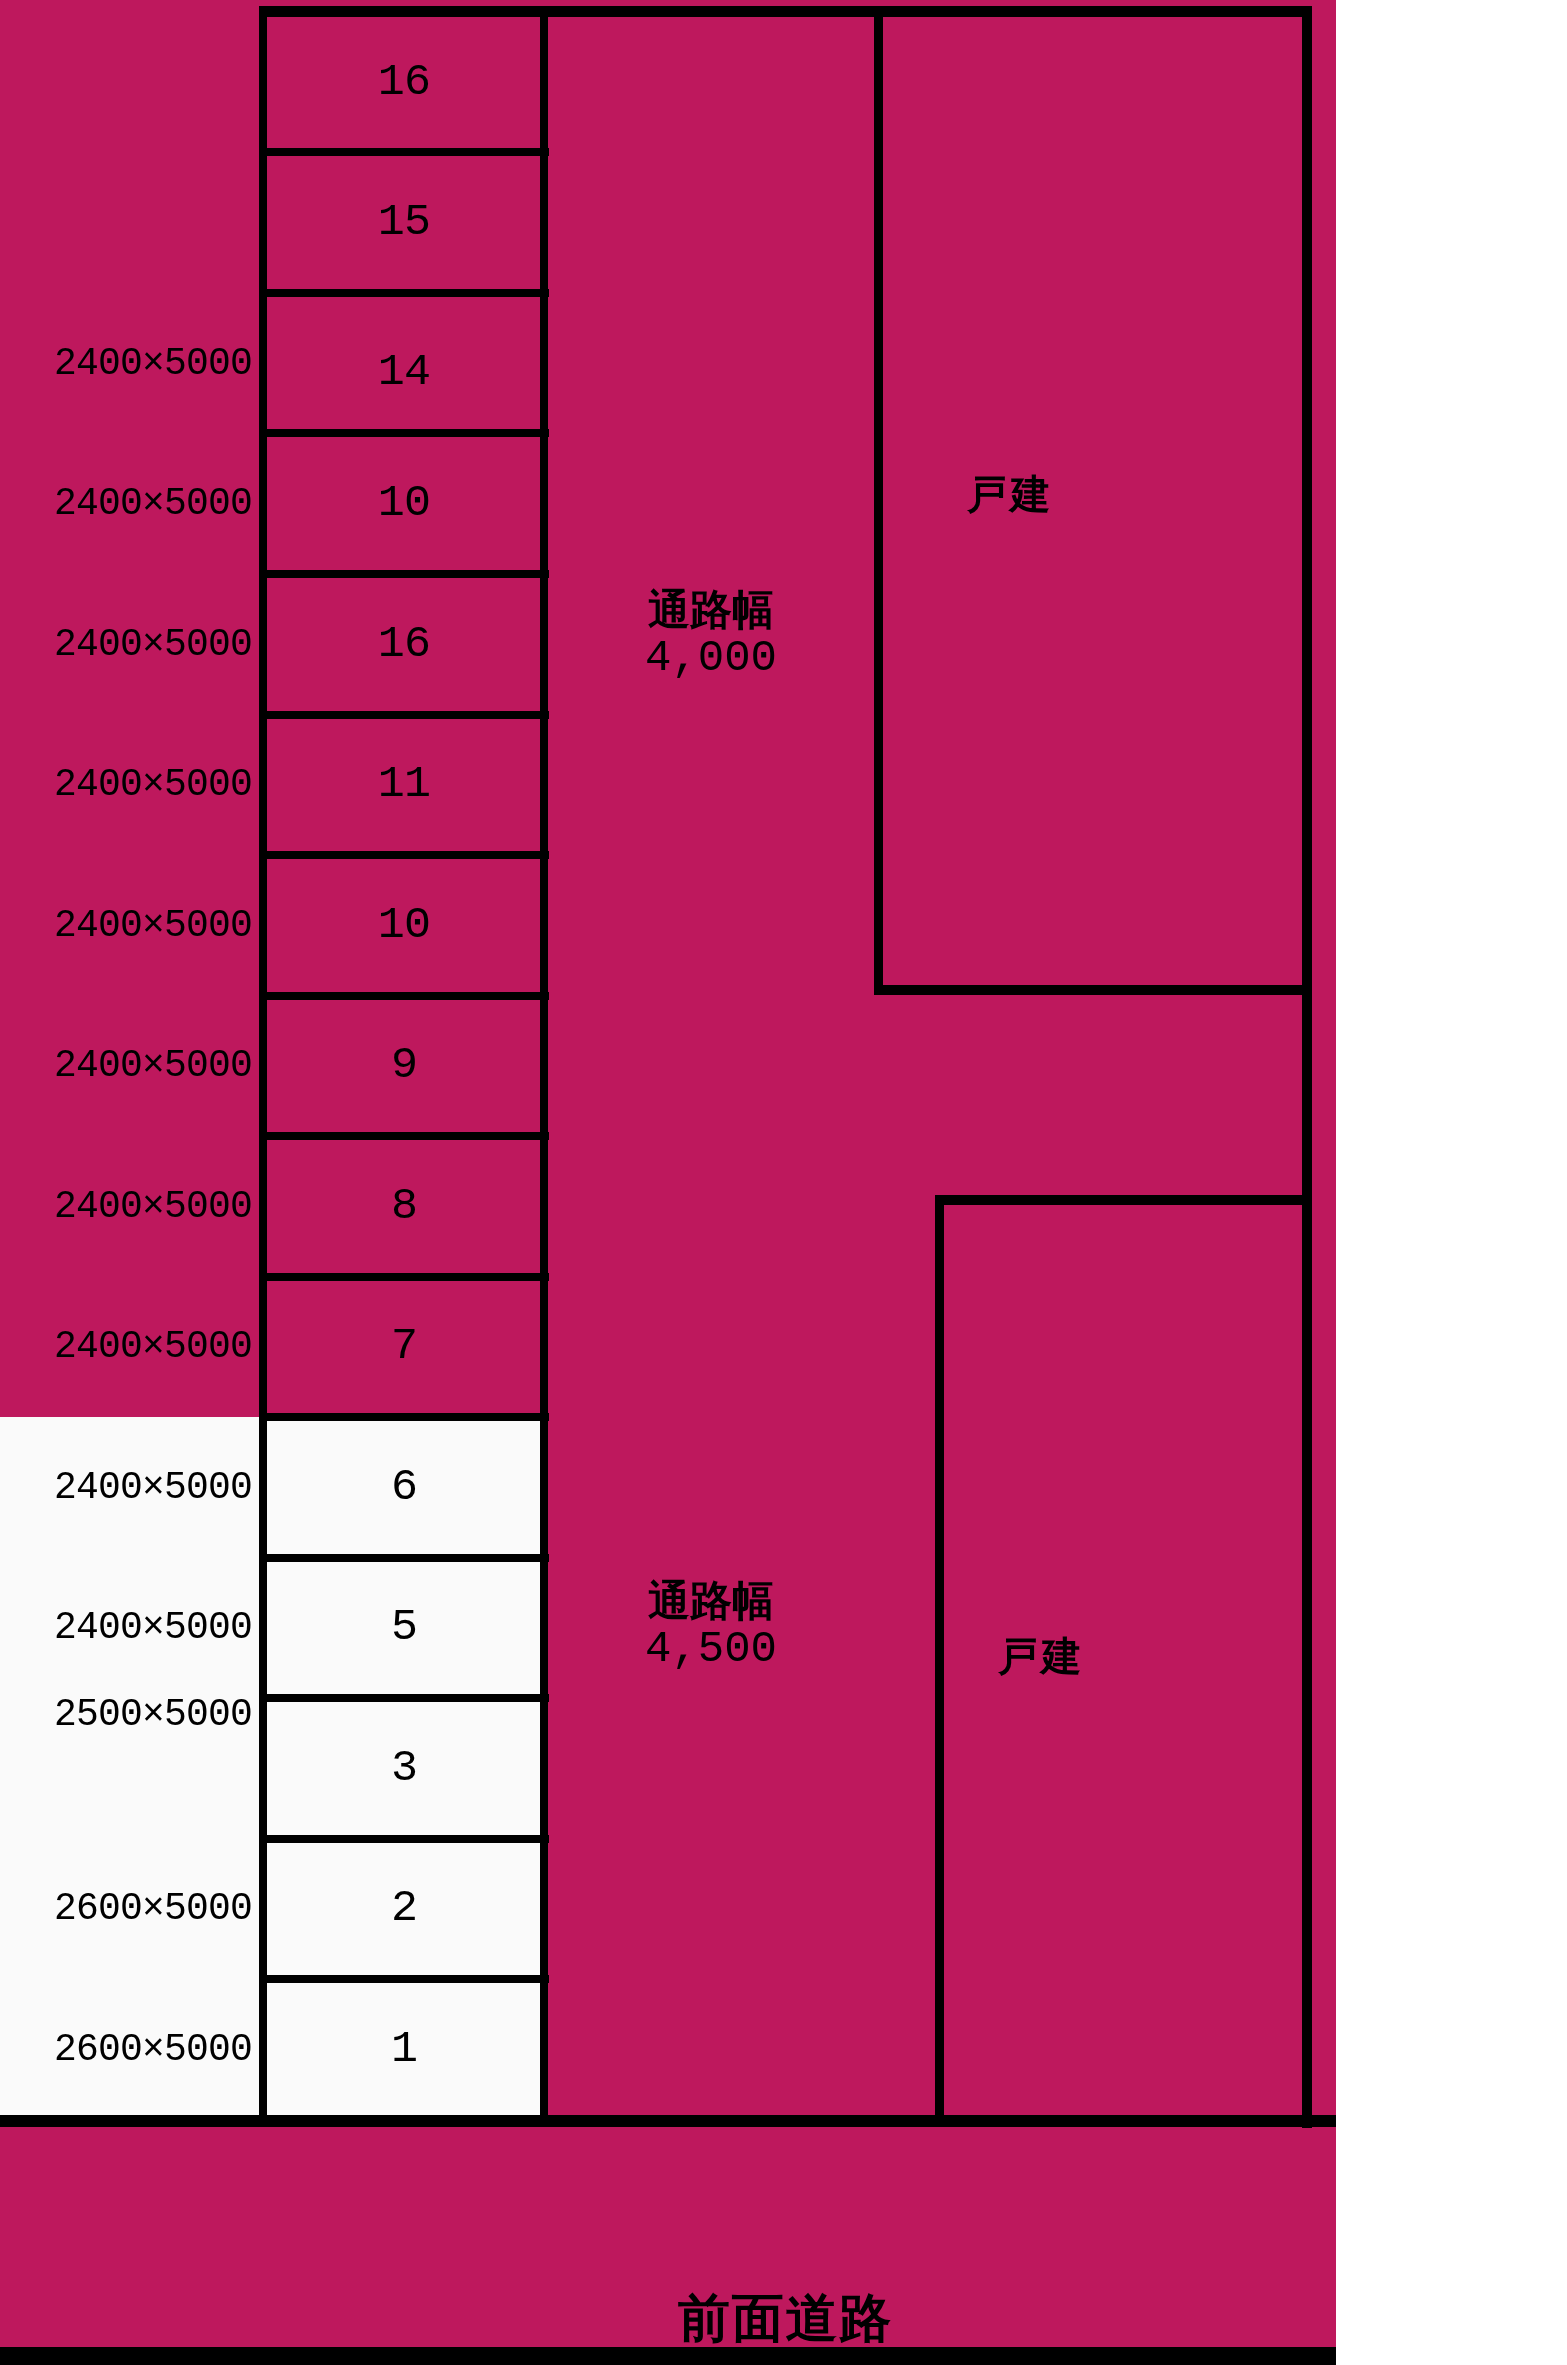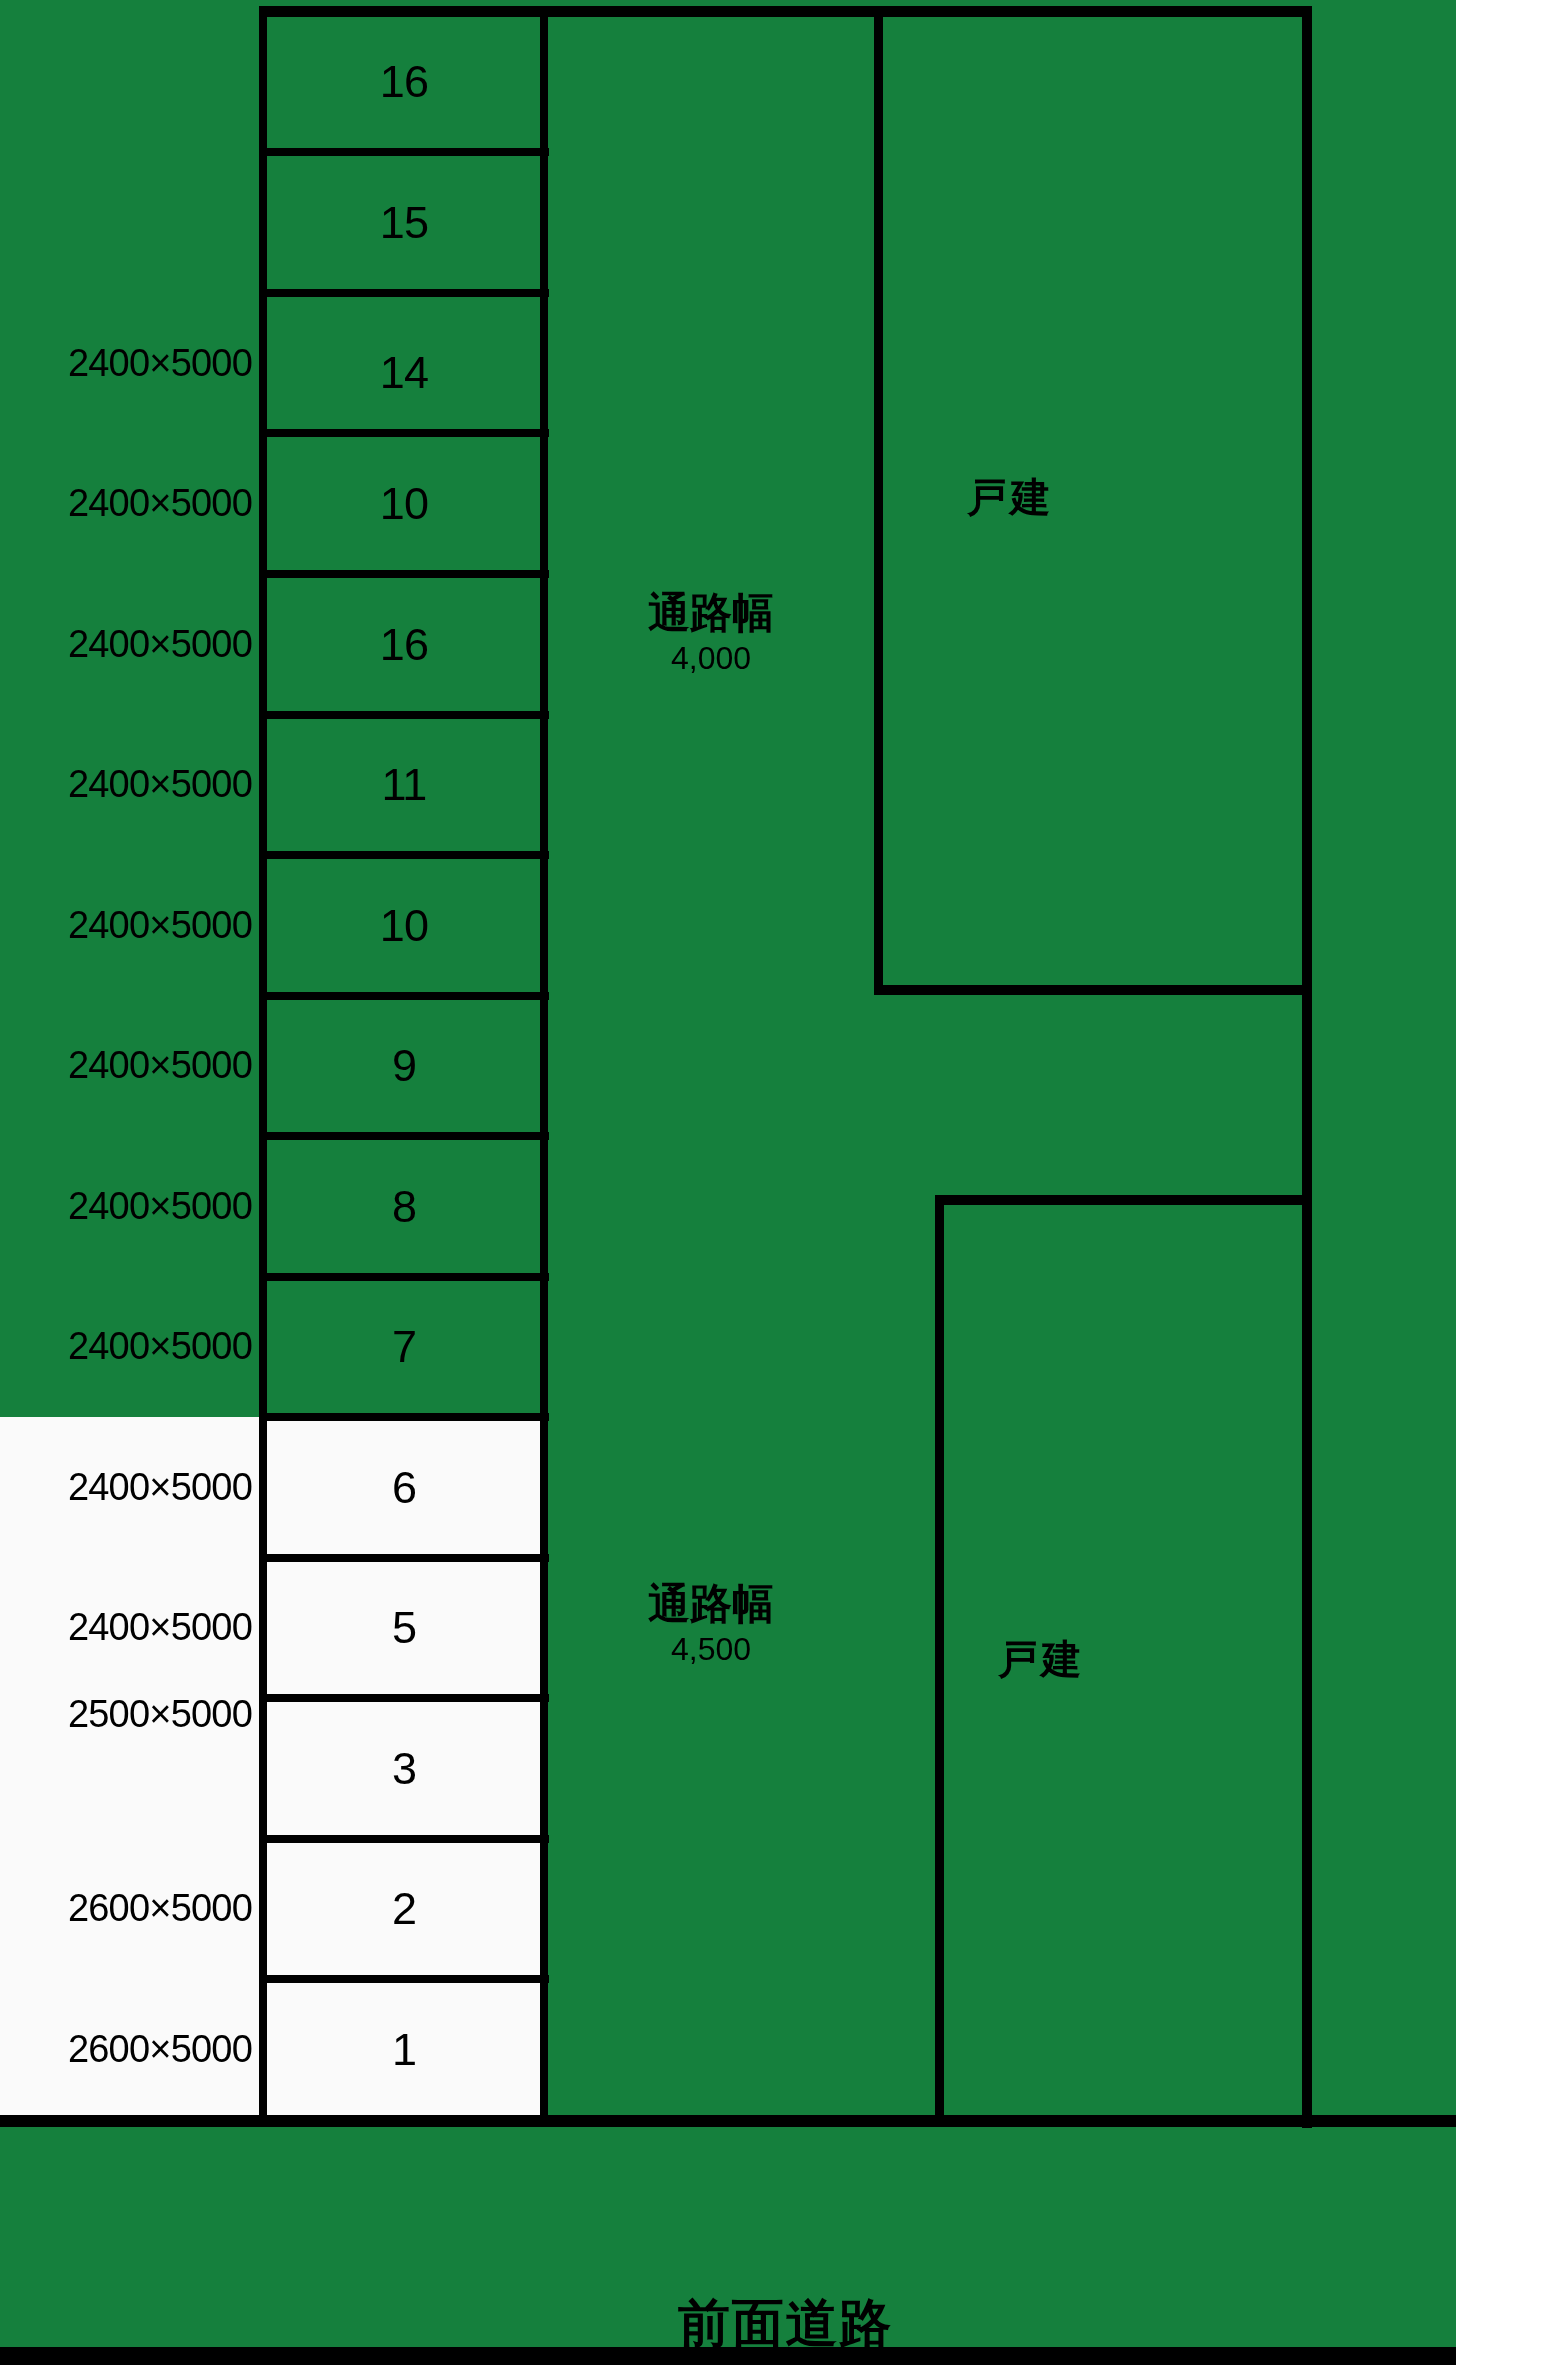--- a/index.html
+++ b/index.html
@@ -1,21 +1,21 @@
 <!DOCTYPE html>
 <html style="font-size:13.4px"><head>
 <meta charset="utf-8">
 <style>
   html,body{margin:0;padding:0;background:#fff;}
   .canvas{
     position:relative;
-    width:1456px;
+    width:1336px;
     height:2366px;
-    background:#15803d;
-    font-family:Liberation Sans, sans-serif;
+    background:#be185d;
+    font-family:Liberation Mono, monospace;
     color:#000;
     overflow:hidden;
   }
   .line{position:absolute;background:#000;}
   .shade{position:absolute;background:#fafafa;}
   .stall-number{
     position:absolute;
     left:259px;width:290px;
     display:flex;align-items:center;justify-content:center;
     font-size:45px;letter-spacing:-0.8px;
@@ -23,21 +23,21 @@
   .size-label{
     position:absolute;
     left:33px;width:219px;
     display:flex;align-items:center;justify-content:flex-end;
     font-size:38px;letter-spacing:-0.8px;white-space:nowrap;
   }
   .aisle-label{
     position:absolute;width:254px;text-align:center;
   }
   .aisle-label .jp{font-size:42px;font-weight:bold;line-height:48px;display:block;}
-  .aisle-label .num{font-size:32px;line-height:43px;display:block;}
+  .aisle-label .num{font-size:44px;line-height:43px;display:block;}
   .building-label{
     position:absolute;width:250px;text-align:left;
     font-size:40px;font-weight:bold;letter-spacing:3.3px;line-height:47px;
   }
   .road-label{
     position:absolute;width:417px;text-align:center;
     font-size:52px;font-weight:bold;letter-spacing:1.7px;line-height:60px;margin-top:47px;
   }
 </style>
 </head>

